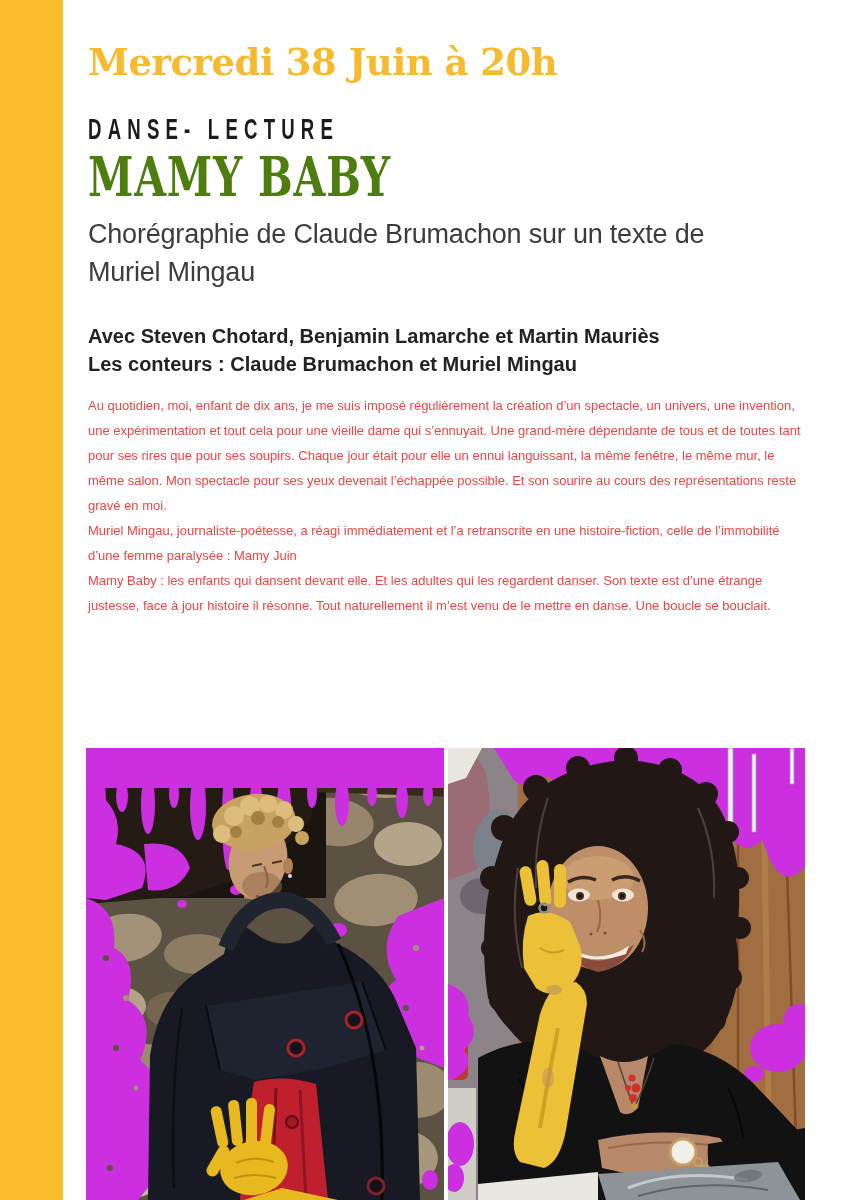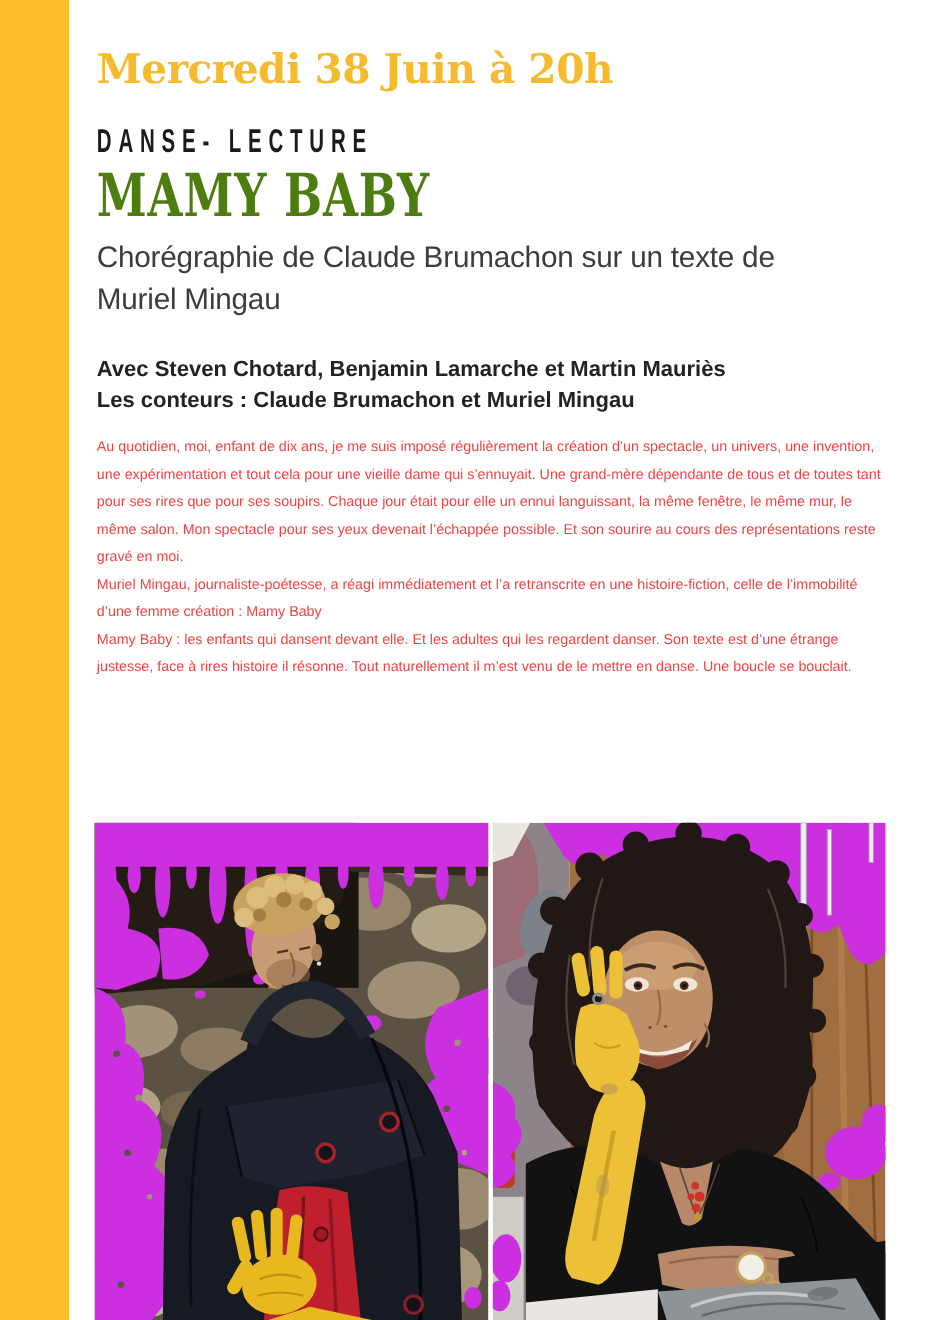--- a/index.html
+++ b/index.html
@@ -67,22 +67,22 @@
 
   <div class="event-subtitle">Chorégraphie de Claude Brumachon sur un texte de Muriel Mingau</div>
 
   <div class="credits">
     <p>Avec Steven Chotard, Benjamin Lamarche et Martin Mauriès</p>
     <p>Les conteurs : Claude Brumachon et Muriel Mingau</p>
   </div>
 
   <div class="body-text">
     <p>Au quotidien, moi, enfant de dix ans, je me suis imposé régulièrement la création d’un spectacle, un univers, une invention, une expérimentation et tout cela pour une vieille dame qui s’ennuyait. Une grand-mère dépendante de tous et de toutes tant pour ses rires que pour ses soupirs. Chaque jour était pour elle un ennui languissant, la même fenêtre, le même mur, le même salon. Mon spectacle pour ses yeux devenait l’échappée possible. Et son sourire au cours des représentations reste gravé en moi.</p>
-    <p>Muriel Mingau, journaliste-poétesse, a réagi immédiatement et l’a retranscrite en une histoire-fiction, celle de l’immobilité d’une femme création : Mamy Baby</p>
-    <p>Mamy Baby : les enfants qui dansent devant elle. Et les adultes qui les regardent danser. Son texte est d’une étrange justesse, face à rires histoire il résonne. Tout naturellement il m’est venu de le mettre en danse. Une boucle se bouclait.</p>
+    <p>Muriel Mingau, journaliste-poétesse, a réagi immédiatement et l’a retranscrite en une histoire-fiction, celle de l’immobilité d’une femme paralysée : Mamy Juin</p>
+    <p>Mamy Baby : les enfants qui dansent devant elle. Et les adultes qui les regardent danser. Son texte est d’une étrange justesse, face à jour histoire il résonne. Tout naturellement il m’est venu de le mettre en danse. Une boucle se bouclait.</p>
   </div>
 
   <div class="photos">
 
     <figure role="img" aria-label="Photo posterisée : danseur blond en manteau sombre devant un mur de pierres, éclaboussures magenta, main jaune">
       <svg width="358" height="452" viewBox="0 0 358 452">
         <g>
           <rect width="358" height="452" fill="#5c5243"></rect>
           <ellipse cx="300" cy="28" rx="46" ry="22" fill="#a89878"></ellipse>
           <ellipse cx="248" cy="74" rx="40" ry="24" fill="#97866c" transform="rotate(6 248 74)"></ellipse>

